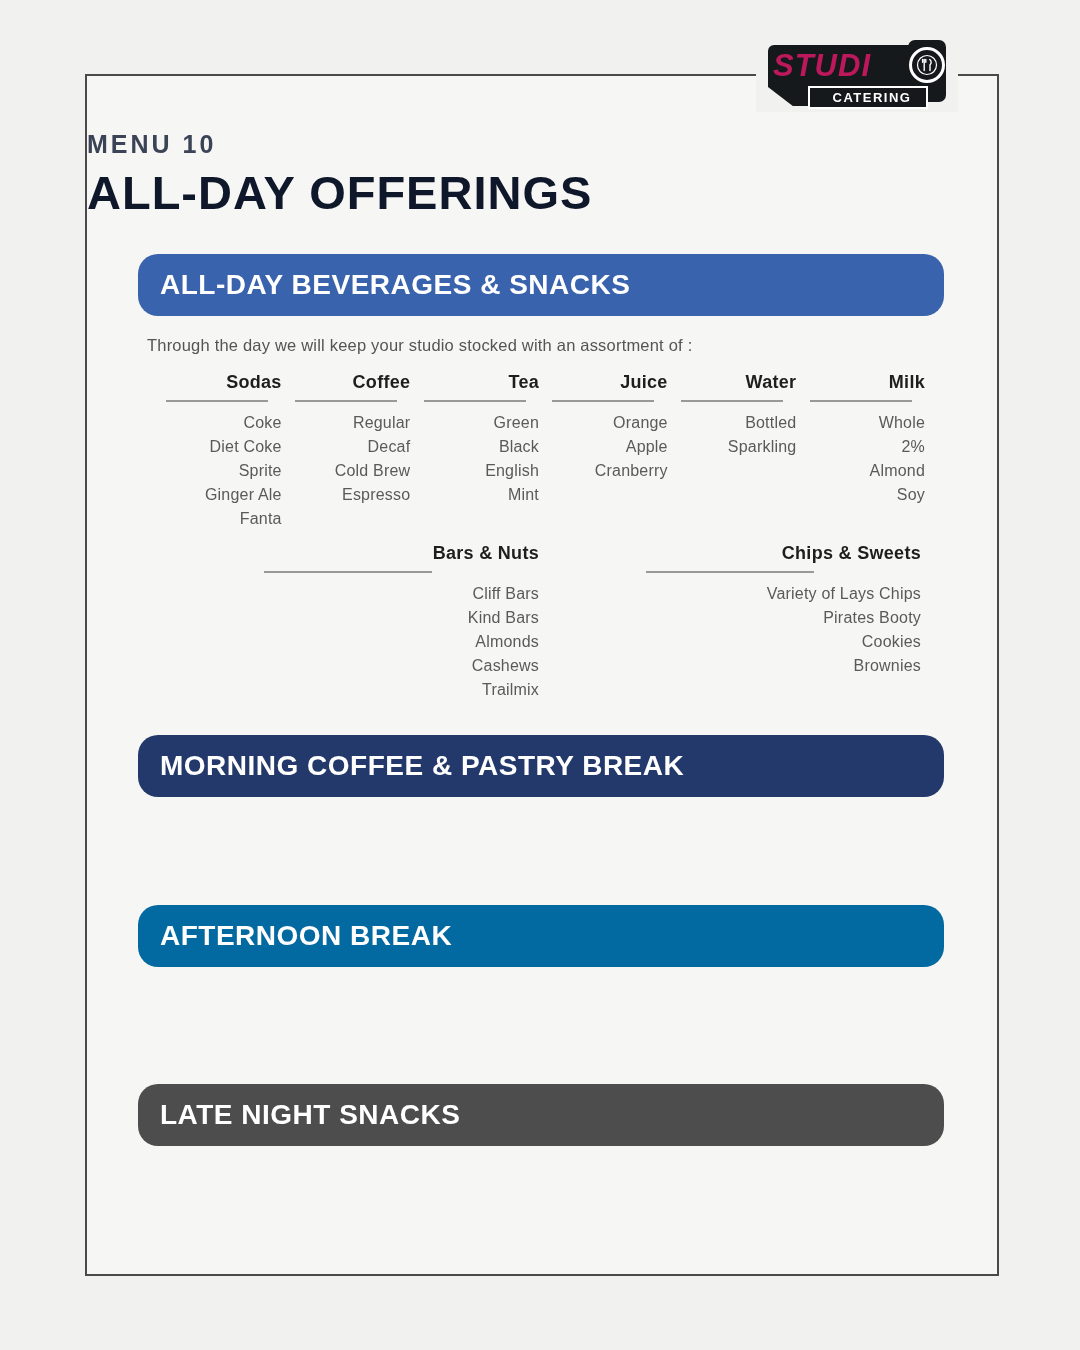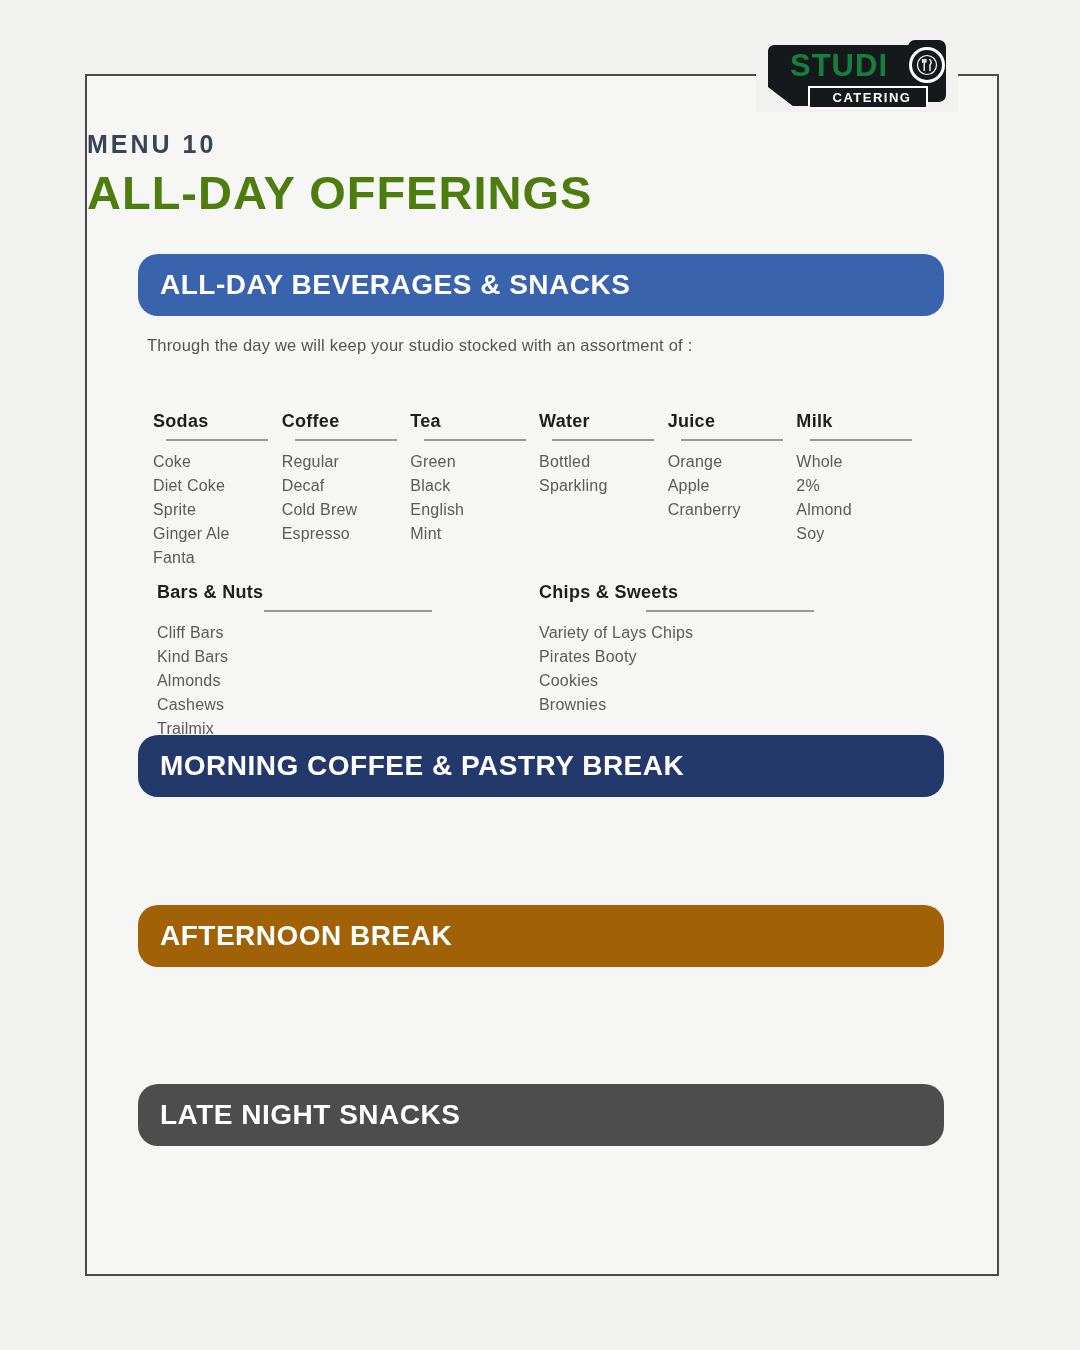--- a/index.html
+++ b/index.html
@@ -40,23 +40,23 @@
     width:158px; height:41px;
     background:#16191b; border-radius:6px;
   }
   .logo-flag {
     position:absolute; left:0; top:38px;
     width:62px; height:28px;
     background:#16191b;
     clip-path: polygon(0 0, 100% 0, 100% 100%, 40% 100%, 0 32%);
   }
   .logo-studio {
-    position:absolute; left:22px; top:10px;
-    font-size:31px; font-weight:800; color:#15803d;
-    letter-spacing:1px; line-height:1;
+    position:absolute; left:5px; top:10px;
+    font-size:31px; font-weight:800; color:#be185d;
+    letter-spacing:1px; line-height:1;font-style:italic;
   }
   .plate {
     position:absolute; right:1px; top:7px;
     width:30px; height:30px; border-radius:50%;
     background:#16191b;
     border:3px solid #ffffff;
     display:flex; align-items:center; justify-content:center;
   }
   .catering-bar {
     position:absolute; left:40px; top:46px;
@@ -71,21 +71,21 @@
   }
 
   
   .title-block { position:absolute; left:0; top:54px; width:100%; text-align:left; }
   .menu-label {
     font-size:25px; font-weight:700; letter-spacing:3px;
     color:#3b4356; margin:0;
   }
   .page-title {
     font-size:47px; font-weight:800; letter-spacing:1px;
-    color:#4d7c0f; margin:6px 15px 0 0;
+    color:#0f172a; margin:6px 15px 0 0;
   }
 
   
   .banner {
     position:absolute; left:51px; width:806px; height:62px;
     border-radius:20px;
     display:flex; align-items:center;
     padding-left:22px; box-sizing:border-box;
     color:#ffffff; font-size:28px; font-weight:700; letter-spacing:0.5px;
   }
@@ -97,21 +97,21 @@
   
   .intro {
     position:absolute; left:60px; top:260px;
     font-size:16.5px; color:#555555; letter-spacing:0.2px;
   }
 
   
   .cols { position:absolute; display:flex; }
   .cols-beverages { left:66px; top:296px; width:772px; }
   .cols-snacks    { left:70px; top:467px; width:764px; }
-  .col { flex:1; text-align:left;margin-top:39px; }
+  .col { flex:1; text-align:right; }
   .col-title {
     font-size:18px; font-weight:700; color:#1e1e1e;
     letter-spacing:0.3px; margin:0;
   }
   .rule { height:2px; background:#999999; margin:7px auto 9px auto; }
   .cols-beverages .rule { width:102px; }
   .cols-snacks .rule { width:168px; }
   .item {
     font-size:16px; color:#5a5a5a;
     line-height:24px; letter-spacing:0.2px;
@@ -179,34 +179,34 @@
       <div class="col-title">Tea</div>
       <div class="rule"></div>
       <div>
           <div class="item">Green</div>
           <div class="item">Black</div>
           <div class="item">English</div>
           <div class="item">Mint</div>
         </div>
     </div>
     <div class="col">
-      <div class="col-title">Water</div>
-      <div class="rule"></div>
-      <div>
-          <div class="item">Bottled</div>
-          <div class="item">Sparkling</div>
-        </div>
-    </div>
-    <div class="col">
       <div class="col-title">Juice</div>
       <div class="rule"></div>
       <div>
           <div class="item">Orange</div>
           <div class="item">Apple</div>
           <div class="item">Cranberry</div>
+        </div>
+    </div>
+    <div class="col">
+      <div class="col-title">Water</div>
+      <div class="rule"></div>
+      <div>
+          <div class="item">Bottled</div>
+          <div class="item">Sparkling</div>
         </div>
     </div>
     <div class="col">
       <div class="col-title">Milk</div>
       <div class="rule"></div>
       <div>
           <div class="item">Whole</div>
           <div class="item">2%</div>
           <div class="item">Almond</div>
           <div class="item">Soy</div>
@@ -235,21 +235,21 @@
           <div class="item">Cookies</div>
           <div class="item">Brownies</div>
         </div>
     </div>
   </div>
 
   <div class="banner banner-2" style="background: rgb(36, 57, 107);">
     <span>MORNING COFFEE &amp; PASTRY BREAK</span>
   </div>
 
-  <div class="banner banner-3" style="background: #a16207;">
+  <div class="banner banner-3" style="background: #0369a1;">
     <span>AFTERNOON BREAK</span>
   </div>
 
   <div class="banner banner-4" style="background: rgb(78, 77, 77);">
     <span>LATE NIGHT SNACKS</span>
   </div>
 
 </div>
 
 </body></html>

